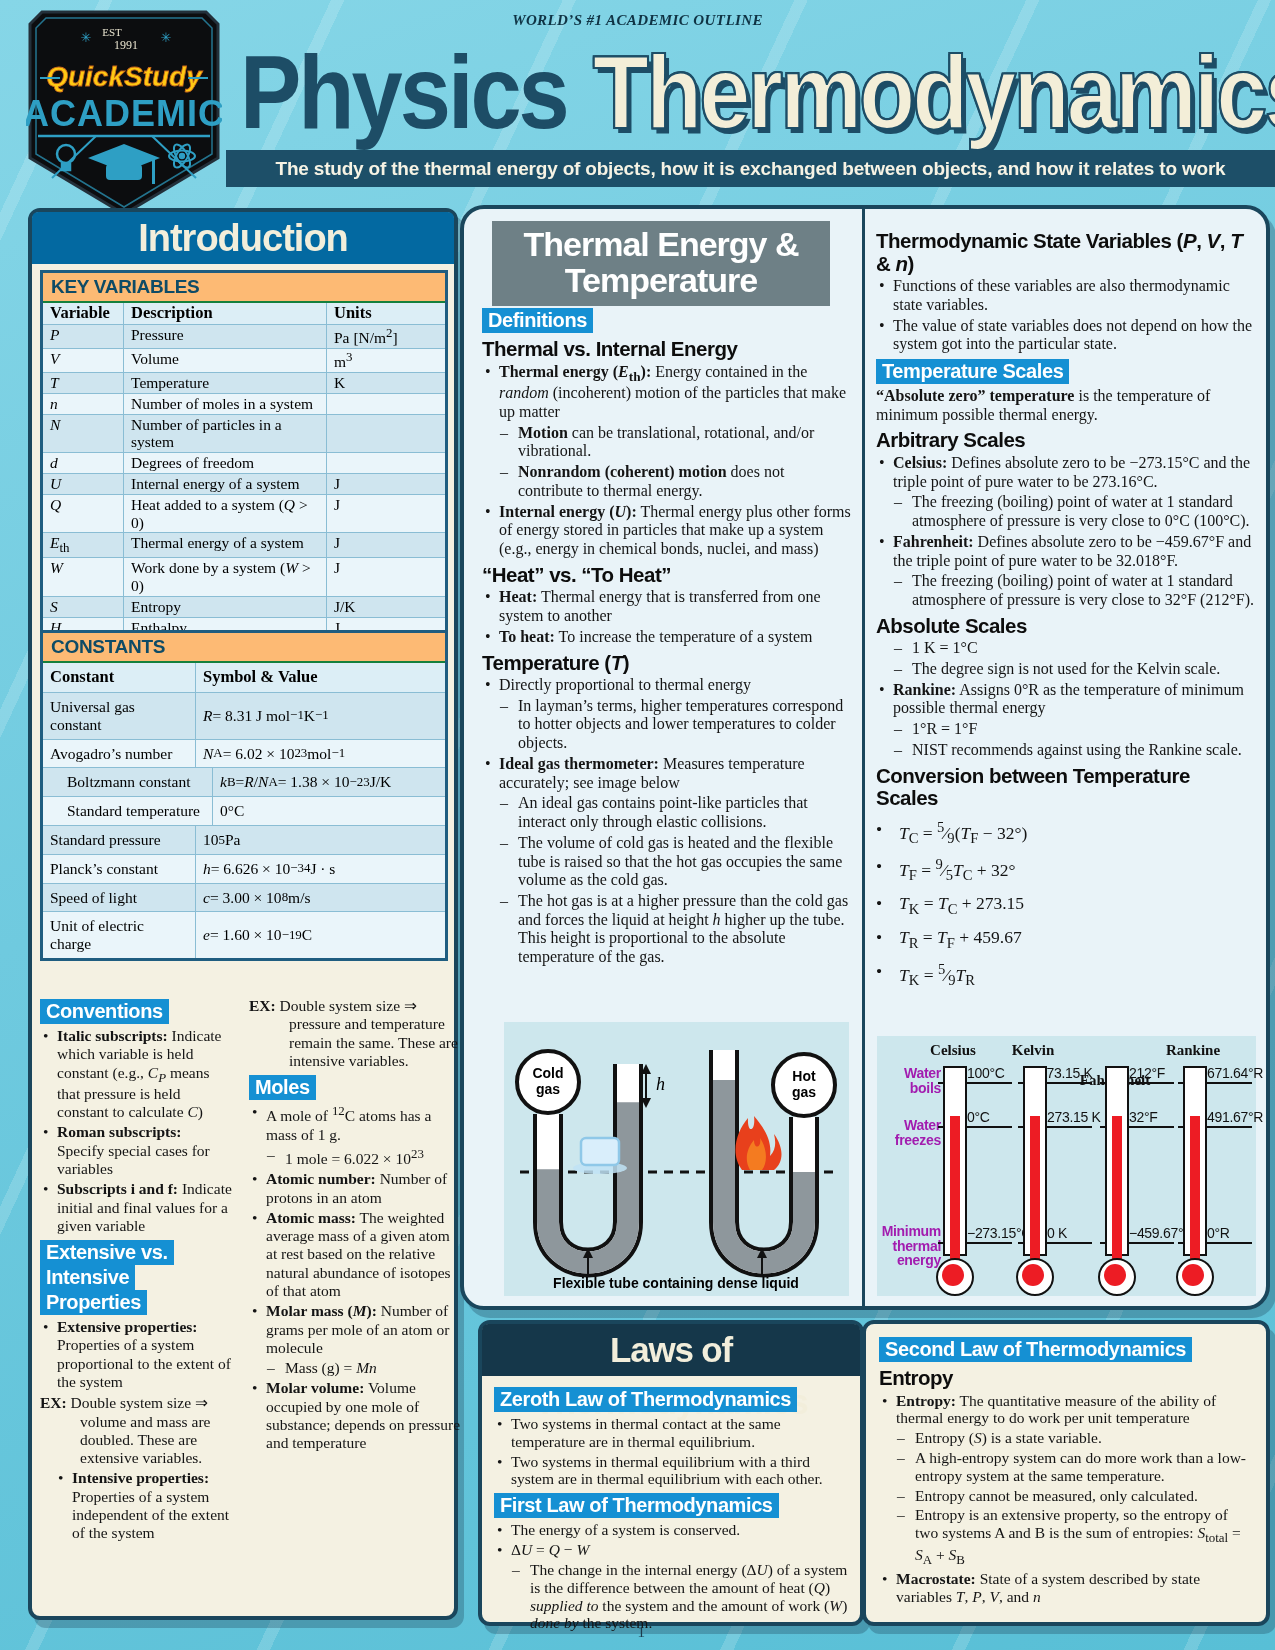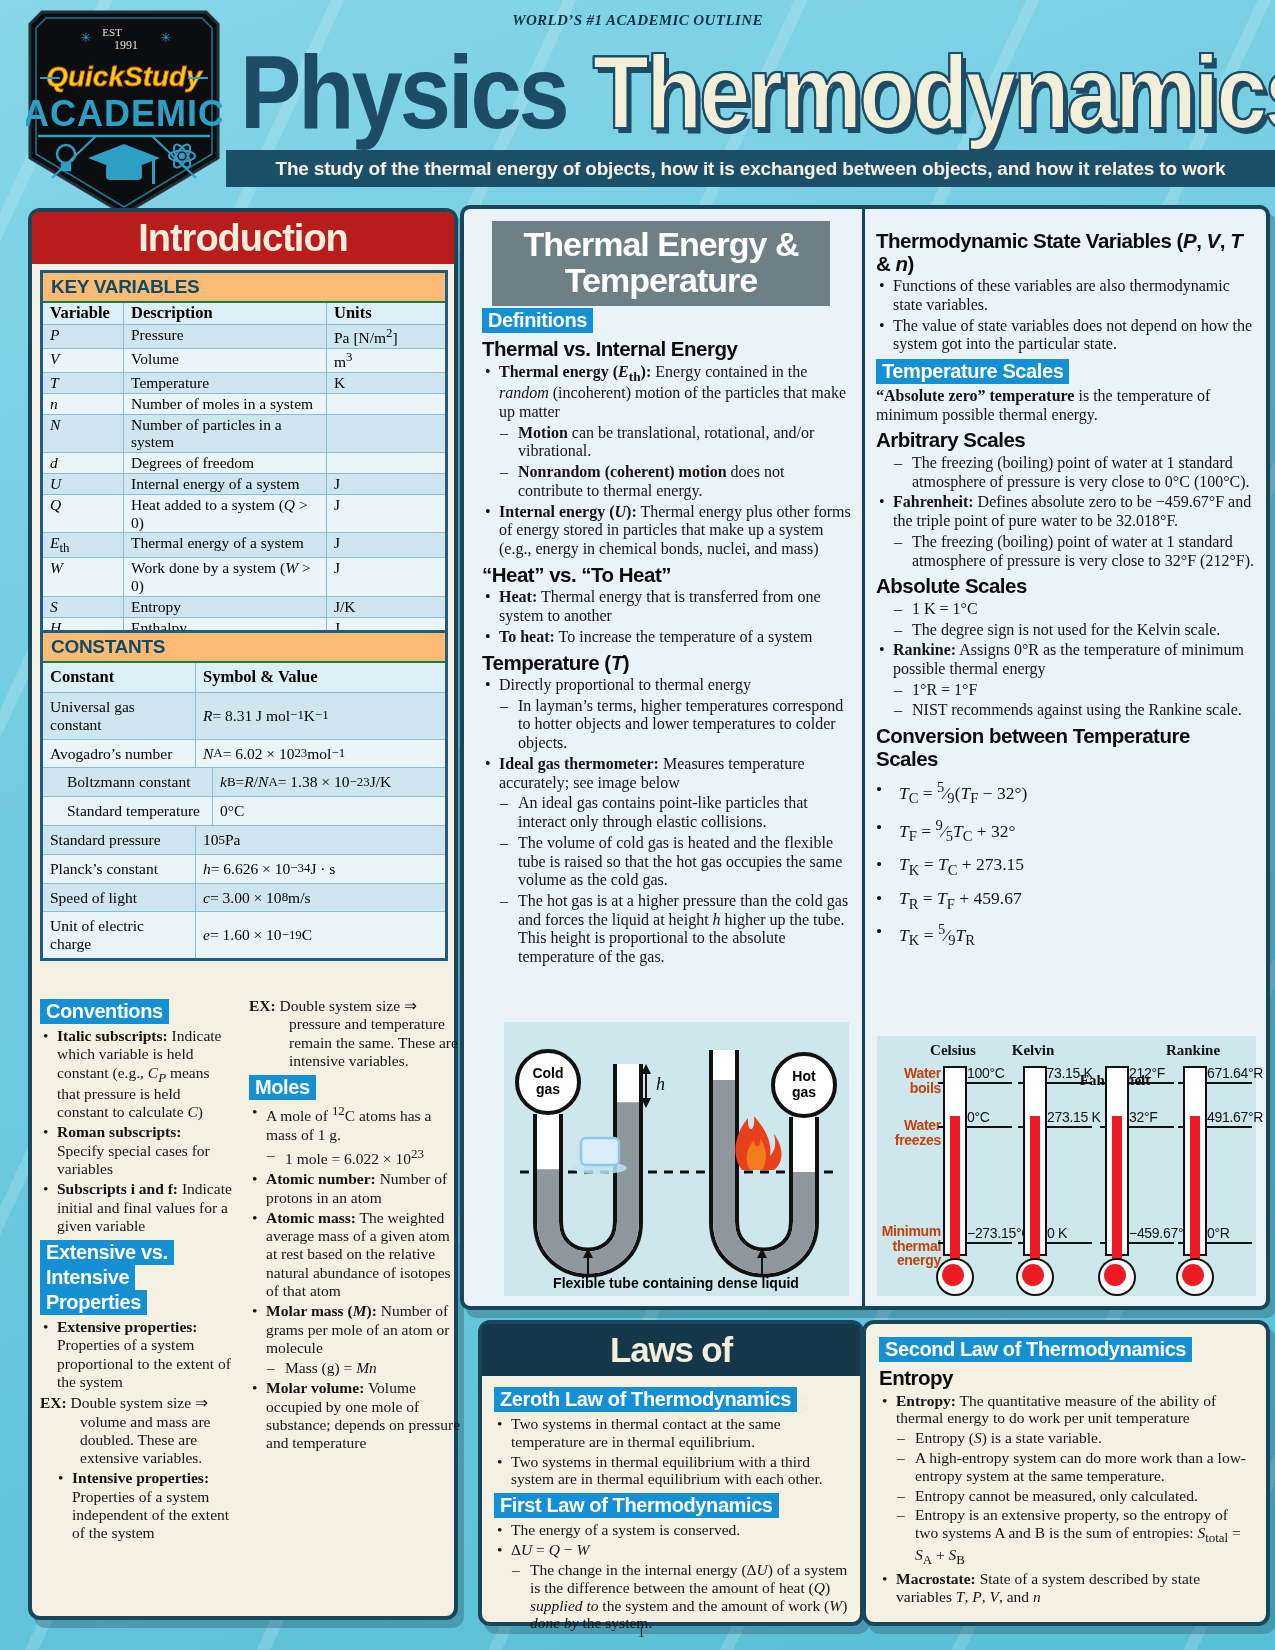--- a/index.html
+++ b/index.html
@@ -20,21 +20,21 @@
   #title .t2{color:#f3eed8;-webkit-text-stroke:2px #1d4d66;
        text-shadow:4px 4px 0 #1d4d66,-1px -1px 0 #1d4d66,1px -1px 0 #1d4d66,-1px 1px 0 #1d4d66;}
   #subtitle-bar{position:absolute;left:226px;top:150px;width:1049px;height:37px;background:#1d4f68;
        display:flex;align-items:center;justify-content:center;}
   #subtitle-bar span{font:bold 19px "Liberation Sans",sans-serif;color:#f6f3e4;letter-spacing:-.2px;}
   #logo{position:absolute;left:26px;top:8px;width:196px;height:210px;}
 
   
   .panel{position:absolute;background:#f4f1e2;border:4px solid #1a465c;border-radius:12px;
        box-shadow:6px 8px 0 rgba(20,52,72,.28);}
-  .section-bar{background:#b91c1c;color:#f2eedb;text-align:center;
+  .section-bar{background:#0369a1;color:#f2eedb;text-align:center;
        font-family:"Liberation Sans",sans-serif;font-weight:bold;}
 
   
   #left-panel{left:28px;top:208px;width:422px;height:1404px;}
   #intro-header{height:52px;line-height:52px;font-size:38px;letter-spacing:-1px;border-radius:6px 6px 0 0;}
   .dtable{position:absolute;left:8px;width:402px;border:3px solid #1f5d80;background:#eaf5fa;}
   #kv-table{top:58px;}
   #ct-table{top:418px;}
   .tstrip{background:#fdba74;color:#0e4b66;font:bold 19px "Liberation Sans",sans-serif;
        letter-spacing:-.3px;padding:3px 8px;border-bottom:2px solid #15803d;}
@@ -71,35 +71,35 @@
   .li.lb2::before{content:"•";position:absolute;left:18px;}
   .li.ld{padding-left:36px;}
   .li.ld::before{content:"–";position:absolute;left:18px;}
   .lp{margin-top:2px;}
   .lp.ex{padding-left:40px;text-indent:-40px;margin-top:3px;}
   .li.lf{margin:9px 0 9px 6px;font-size:17.5px;}
   .li.lf::before{content:"•";position:absolute;left:-6px;}
 
   
   #main-panel{left:460px;top:205px;width:802px;height:1097px;background:#e9f3f8;
-       border:4px solid #1a465c;border-radius:10px;box-shadow:6px 8px 0 rgba(20,52,72,.28);position:absolute;}
+       border:4px solid #1a465c;border-radius:24px;box-shadow:6px 8px 0 rgba(20,52,72,.28);position:absolute;}
   #col-divider{position:absolute;left:398px;top:0;bottom:0;width:3px;background:#1a465c;}
   #te-header{position:absolute;left:28px;top:12px;width:338px;background:#6e8086;color:#ffffff;
        text-align:center;font-family:"Liberation Sans",sans-serif;font-weight:bold;font-size:34px;
        letter-spacing:-1px;line-height:1.05;padding:6px 0 8px;}
   #mid-col{position:absolute;left:18px;top:94px;width:370px;font-size:16px;line-height:1.17;color:#141414;}
   #right-col{position:absolute;left:412px;top:16px;width:380px;font-size:16px;line-height:1.17;color:#141414;}
   .diagram-box{position:absolute;background:#cde7ed;}
   #utube-box{left:40px;top:813px;width:345px;height:274px;}
   #scale-box{left:413px;top:827px;width:379px;height:260px;}
 
   
   #scale-box .sname{position:absolute;font:bold 15px "Liberation Serif",serif;color:#111;
        transform:translateX(-50%);white-space:nowrap;}
-  #scale-box .rowlab{position:absolute;font:bold 14px "Liberation Sans",sans-serif;color:#c2410c;
+  #scale-box .rowlab{position:absolute;font:bold 14px "Liberation Sans",sans-serif;color:#a21caf;
        text-align:right;width:62px;line-height:1.04;letter-spacing:-.3px;}
   #scale-box .tube{position:absolute;width:20px;background:#fff;border:2px solid #111;}
   #scale-box .redcol{position:absolute;width:10px;background:#ed1c24;}
   #scale-box .bulb{position:absolute;width:34px;height:34px;border:2px solid #111;border-radius:50%;background:#fff;}
   #scale-box .bulbin{position:absolute;width:22px;height:22px;border-radius:50%;background:#ed1c24;}
   #scale-box .tline{position:absolute;height:0;border-bottom:2px solid #111;}
   #scale-box .tval{position:absolute;font:14px "Liberation Sans",sans-serif;color:#111;
        white-space:nowrap;letter-spacing:-.3px;}
 
   
@@ -388,20 +388,21 @@
       </svg>
     </div>
 
     <div id="right-col">
         <div class="lh">Thermodynamic State Variables (<i>P</i>, <i>V</i>, <i>T</i> &amp; <i>n</i>)</div>
         <div class="li lb">Functions of these variables are also thermodynamic state variables.</div>
         <div class="li lb">The value of state variables does not depend on how the system got into the particular state.</div>
         <div class="row-hl"><span class="hl">Temperature Scales</span></div>
         <div class="lp"><b>“Absolute zero” temperature</b> is the temperature of minimum possible thermal energy.</div>
         <div class="lh">Arbitrary Scales</div>
+        <div class="li lb"><b>Celsius:</b> Defines absolute zero to be −273.15°C and the triple point of pure water to be 273.16°C.</div>
         <div class="li ld">The freezing (boiling) point of water at 1 standard atmosphere of pressure is very close to 0°C (100°C).</div>
         <div class="li lb"><b>Fahrenheit:</b> Defines absolute zero to be −459.67°F and the triple point of pure water to be 32.018°F.</div>
         <div class="li ld">The freezing (boiling) point of water at 1 standard atmosphere of pressure is very close to 32°F (212°F).</div>
         <div class="lh">Absolute Scales</div>
         <div class="li ld">1 K = 1°C</div>
         <div class="li ld">The degree sign is not used for the Kelvin scale.</div>
         <div class="li lb"><b>Rankine:</b> Assigns 0°R as the temperature of minimum possible thermal energy</div>
         <div class="li ld">1°R = 1°F</div>
         <div class="li ld">NIST recommends against using the Rankine scale.</div>
         <div class="lh">Conversion between Temperature Scales</div>

